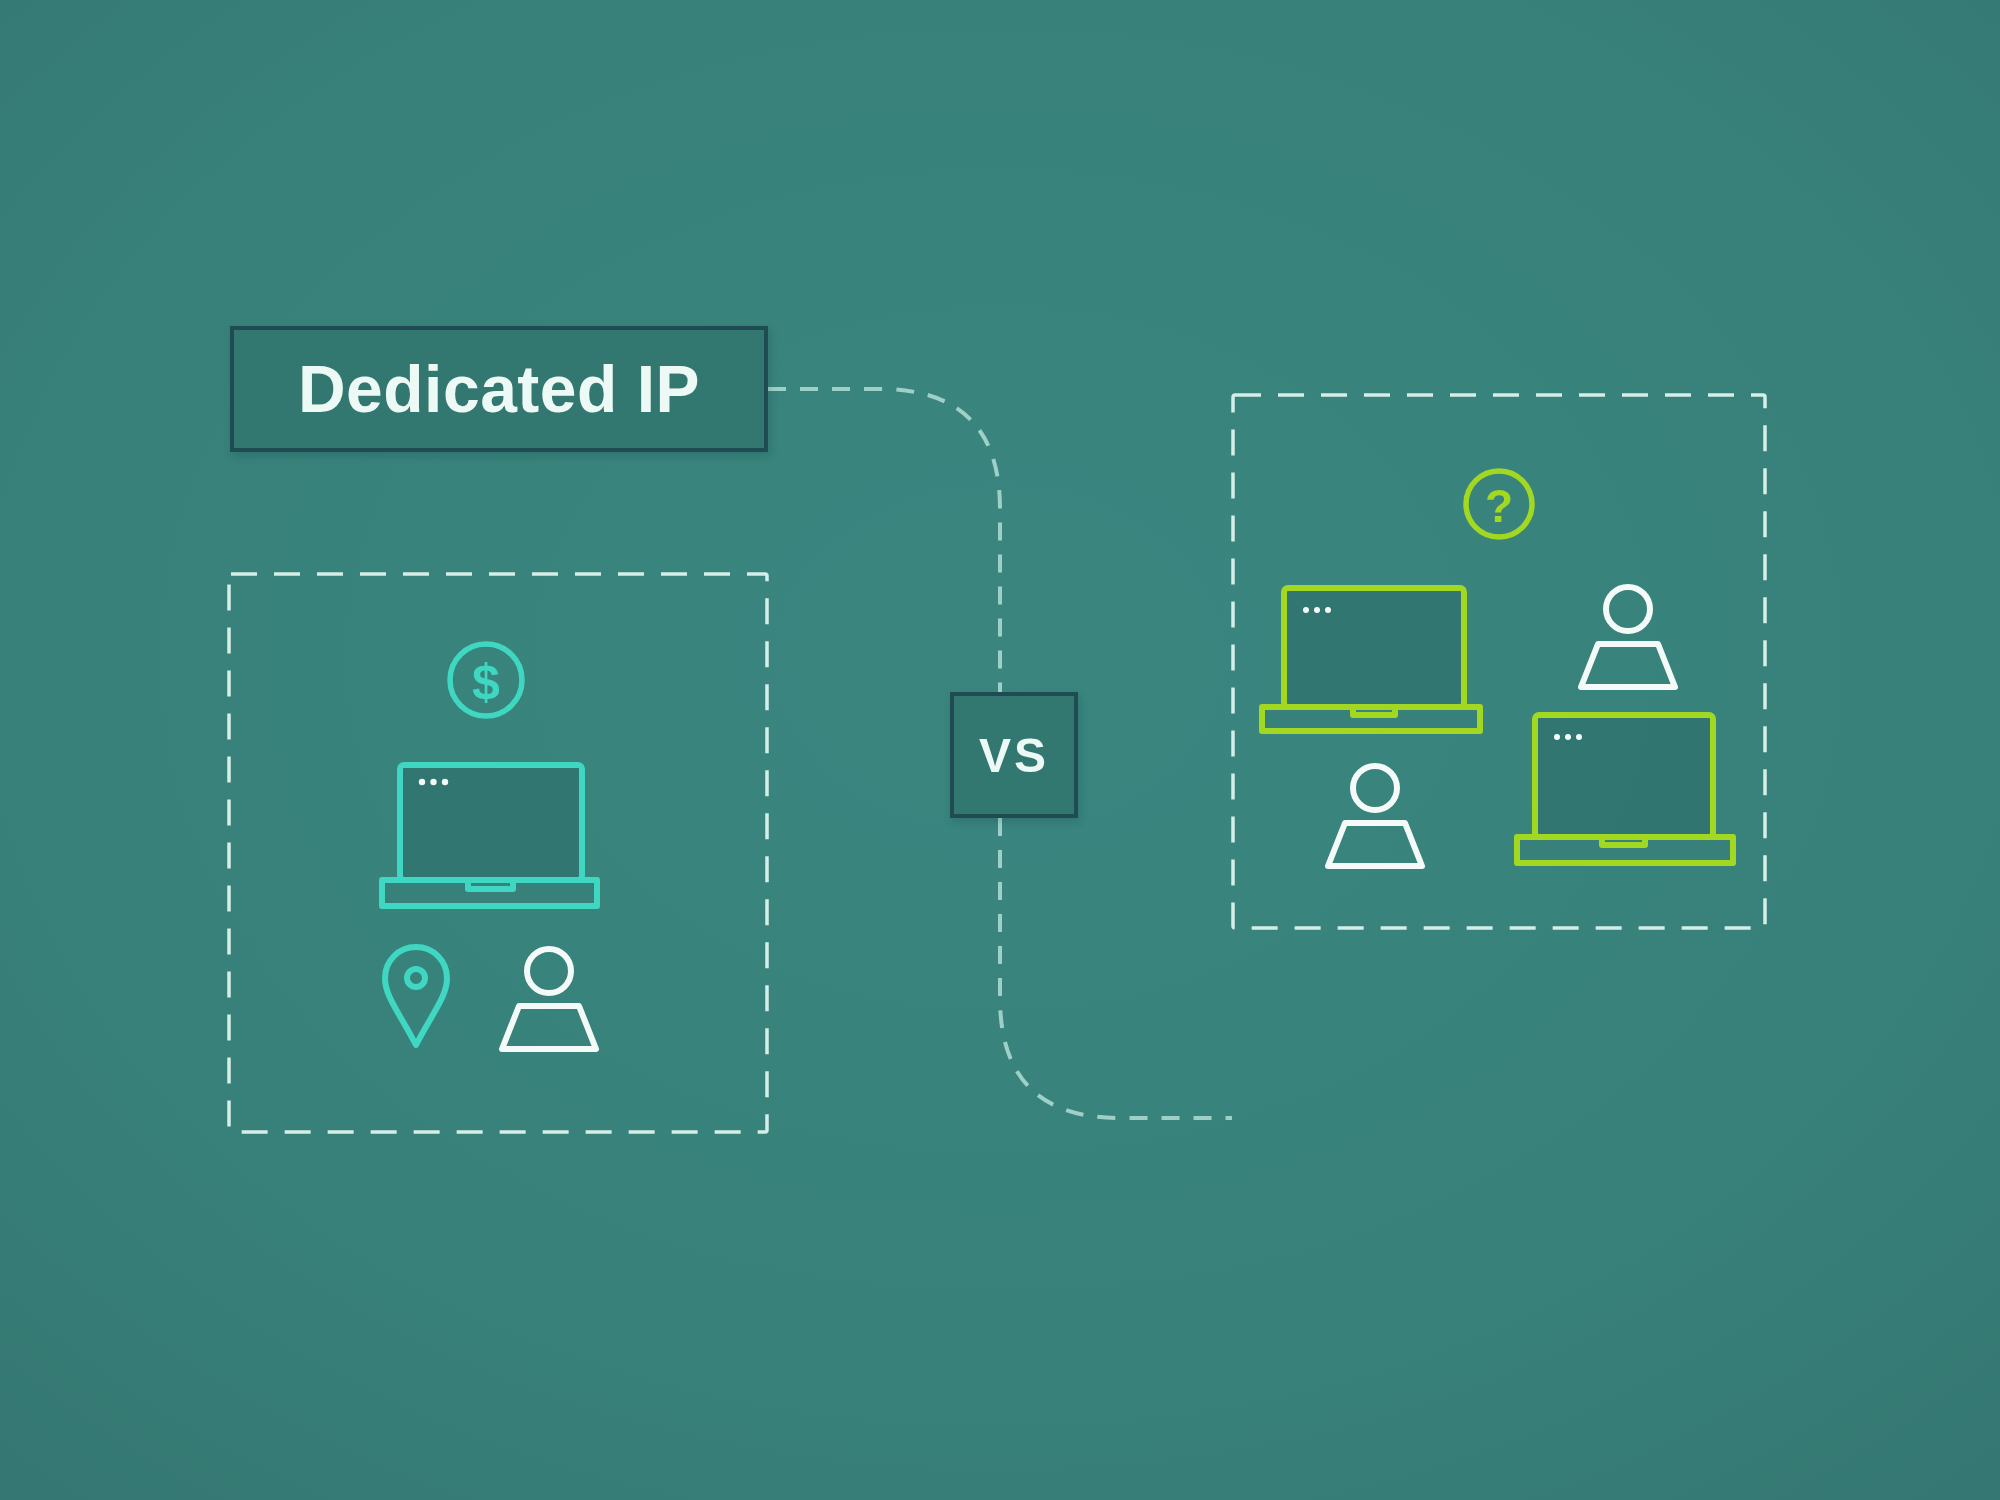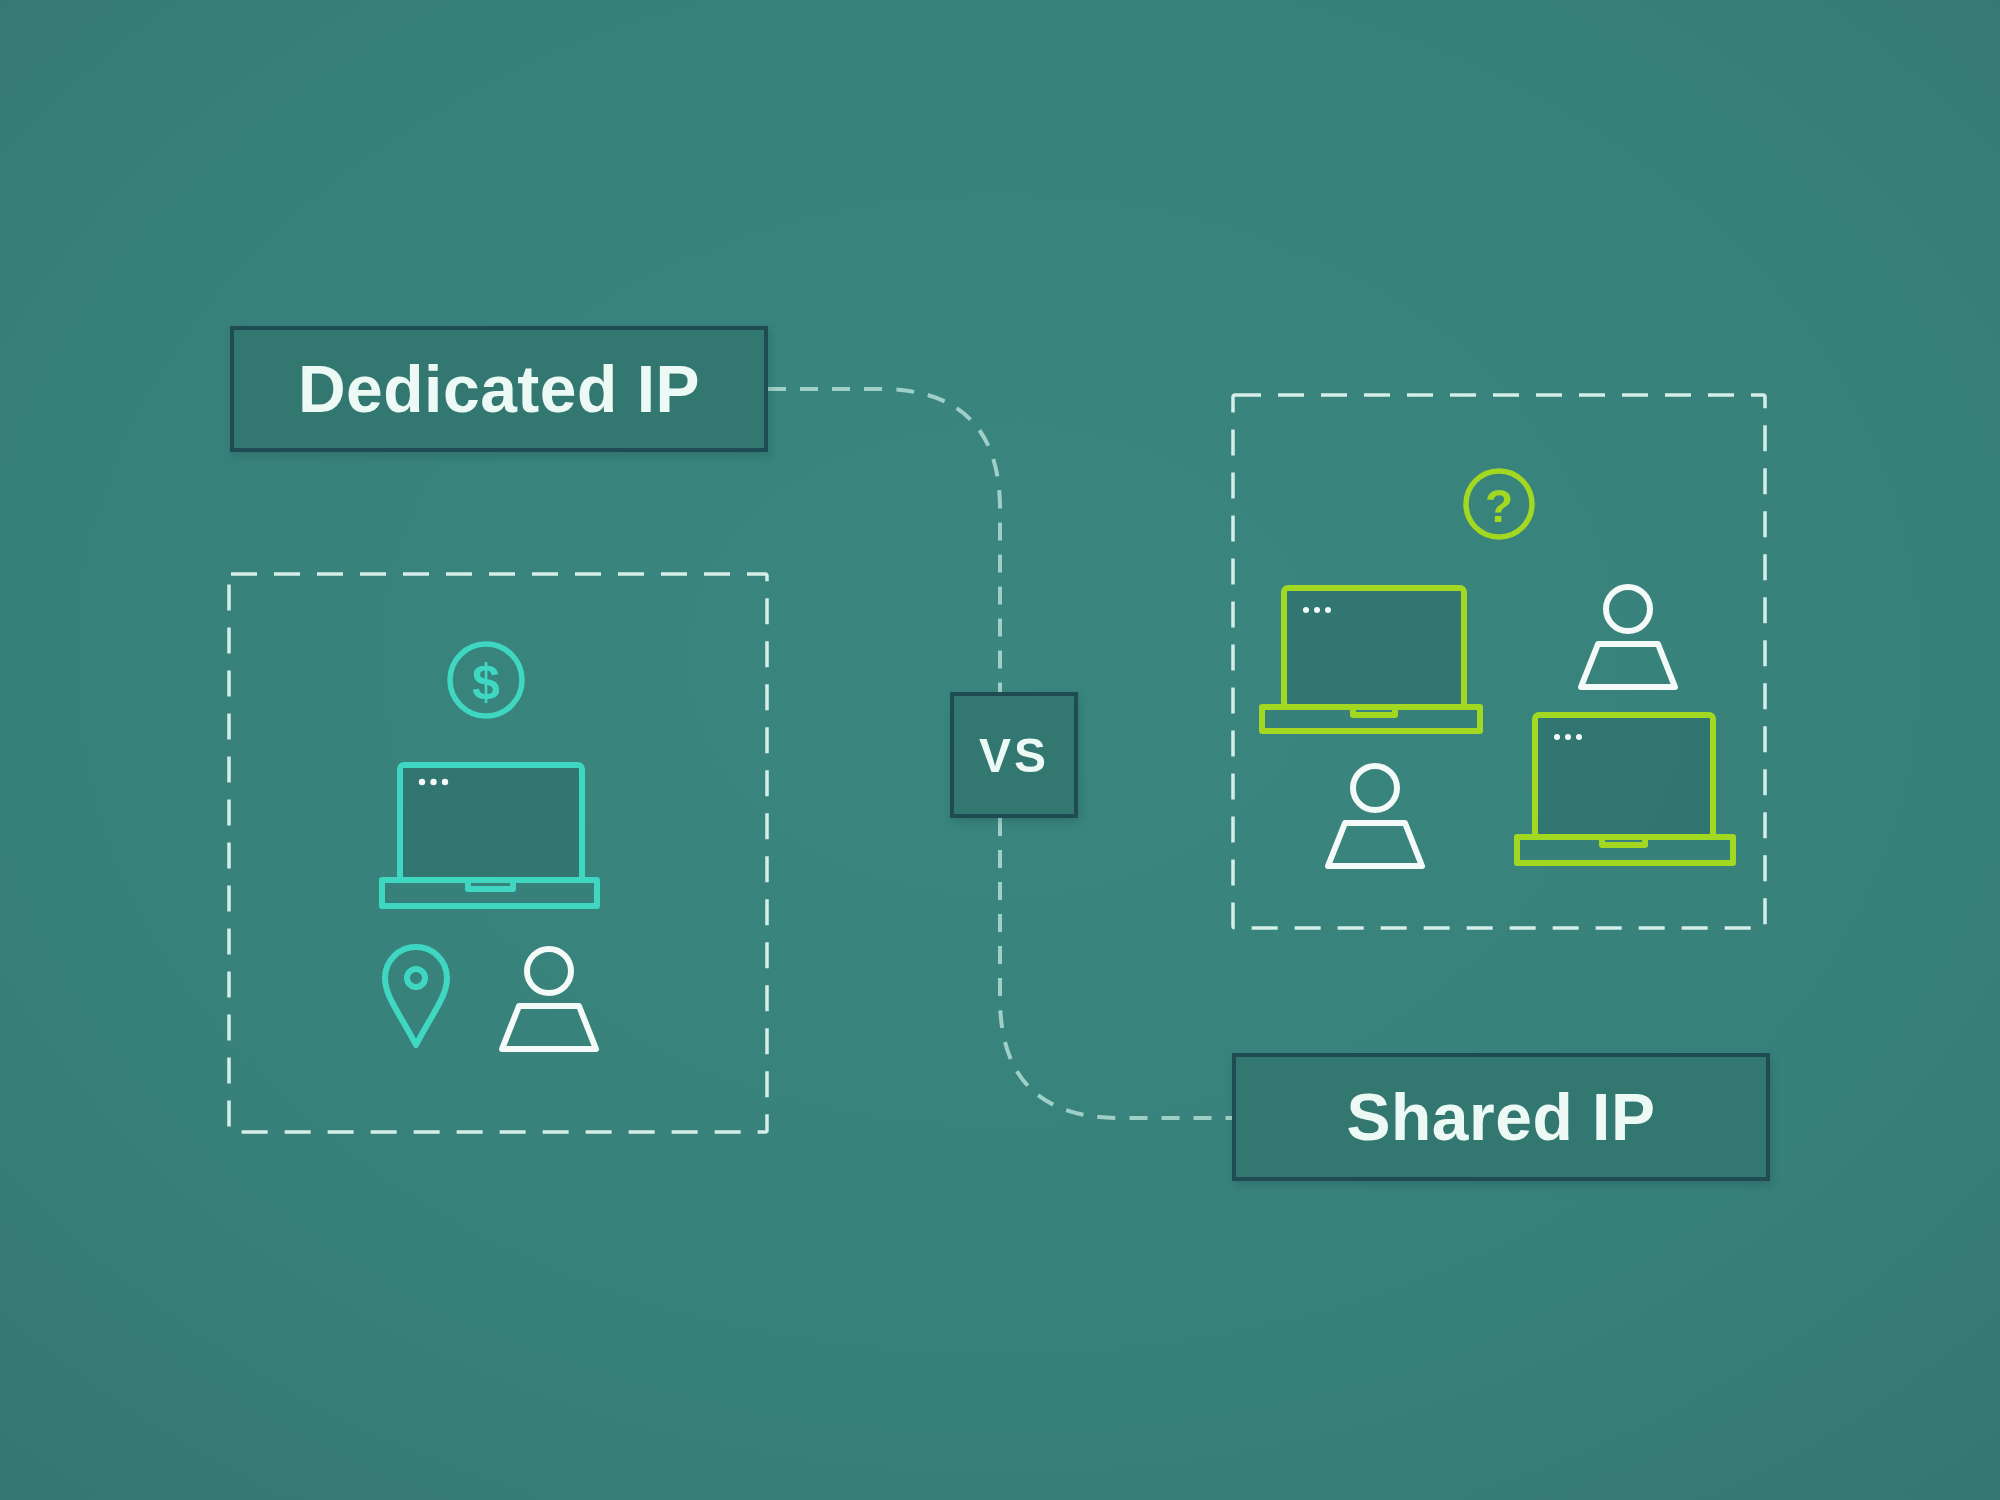--- a/index.html
+++ b/index.html
@@ -119,17 +119,14 @@
   <svg class="abs" style="left:1513px;top:711px" width="224" height="156">
     <rect class="st-lime screen-fill" x="22" y="4" width="178" height="122" rx="4" stroke-width="6"></rect>
     <g fill="#f4faf8" stroke="none">
       <circle cx="44" cy="26" r="3"></circle>
         <circle cx="55" cy="26" r="3"></circle>
         <circle cx="66" cy="26" r="3"></circle>
     </g>
     <path class="st-lime base-fill" stroke-width="6" stroke-linejoin="round" d="M4 126 H89 V134 H132 V126 H220 V152 H4 Z"></path>
   </svg>
 
-  <div class="panel panel-label" style="left:1232px;top:1053px;width:538px;height:128px">
-    <span>Shared IP</span>
-  </div>
 
 </div>
 
 </body></html>

